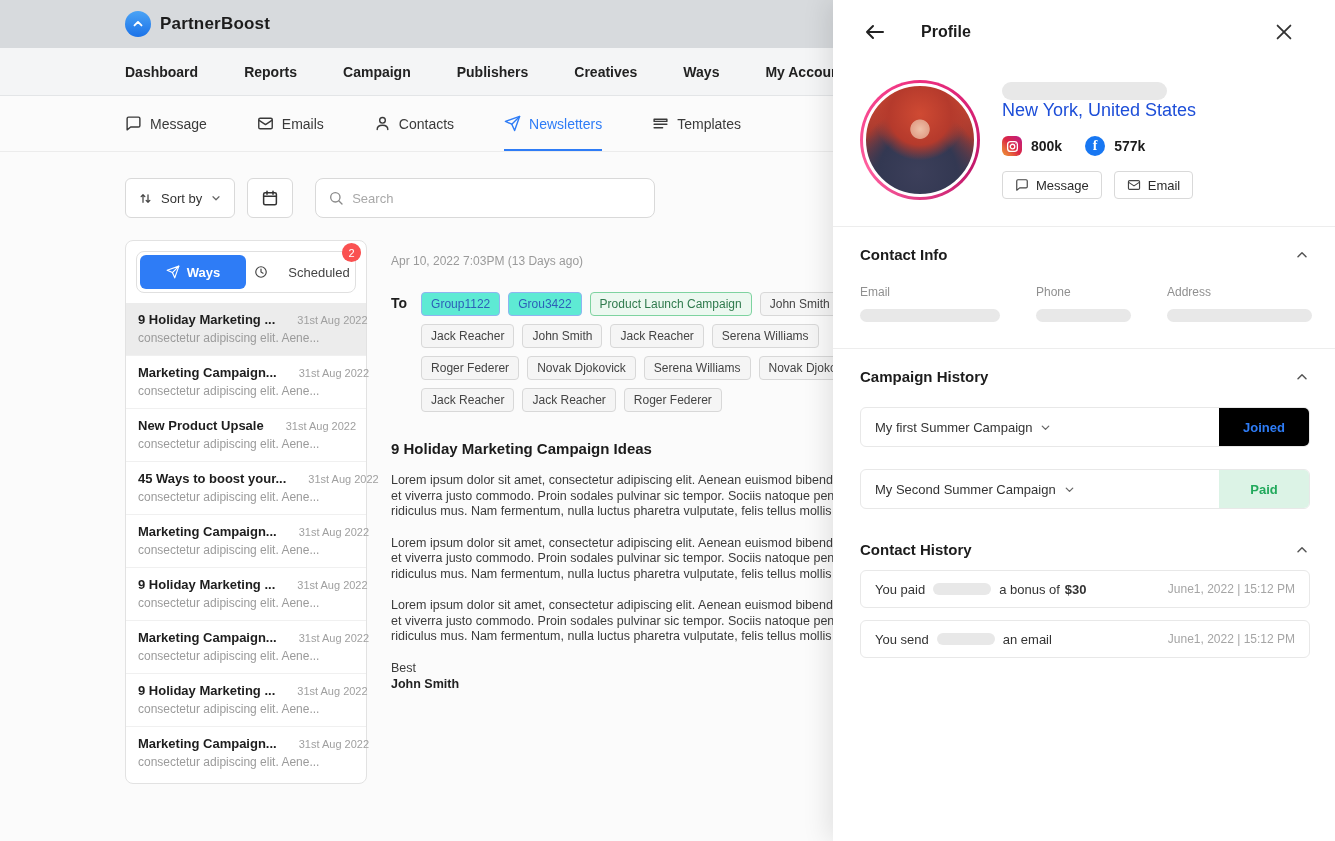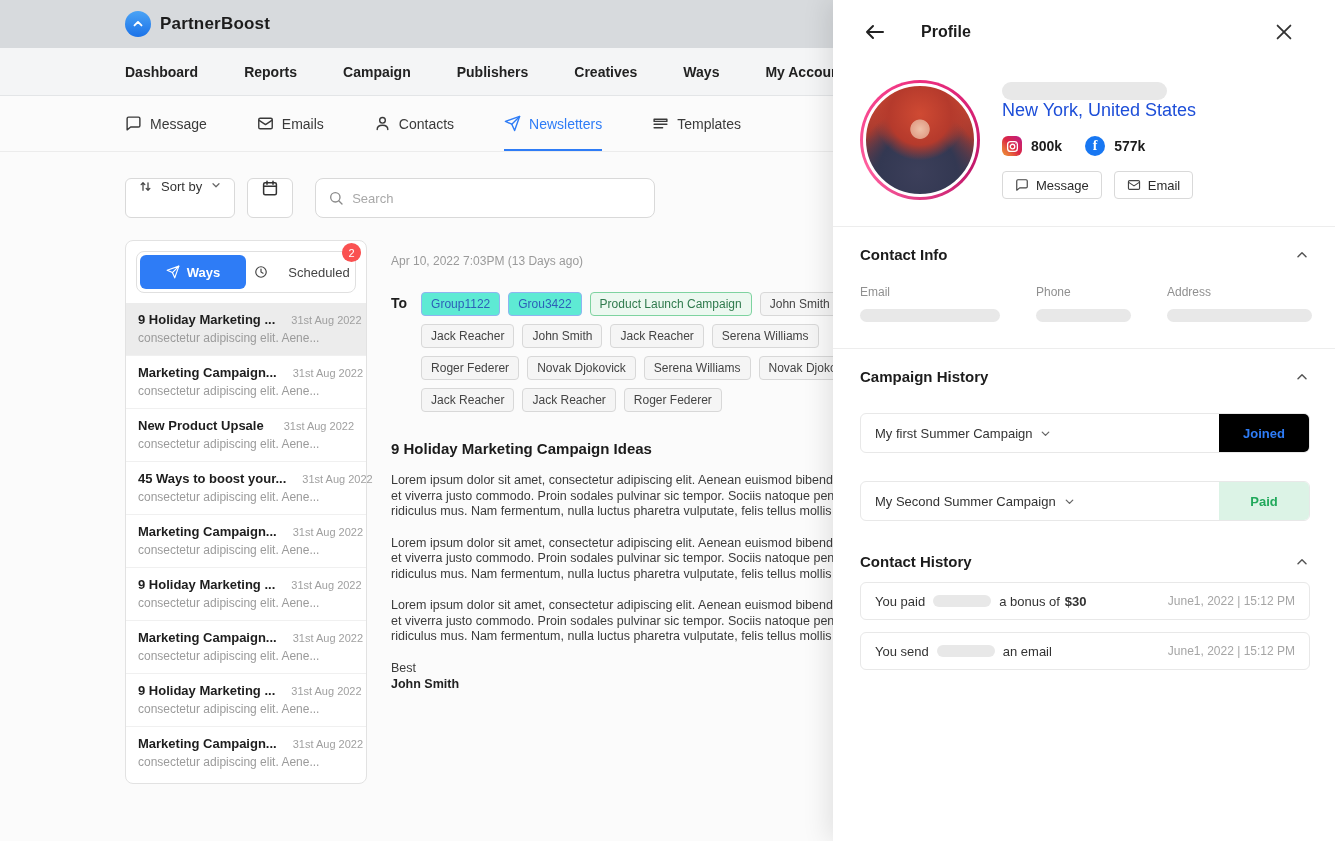--- a/index.html
+++ b/index.html
@@ -17,39 +17,39 @@
 
   
   .subtabs { height:56px; display:flex; align-items:stretch; gap:50px; padding-left:125px; border-bottom:1px solid #ececec; }
   .subtab { display:flex; align-items:center; gap:8px; font-size:14px; color:#3a3a3a; position:relative; cursor:pointer; }
   .subtab svg { width:17px; height:17px; }
   .subtab.active { color:#2e7cf6; }
   .subtab.active::after { content:""; position:absolute; left:0; right:0; bottom:0; height:2px; background:#2e7cf6; }
 
   
   .toolbar { display:flex; gap:12px; margin:26px 0 0 125px; align-items:center; }
-  .sort-btn, .cal-btn { height:40px; background:#fff; border:1px solid #d9d9d9; border-radius:6px; display:flex; align-items:flex-start; gap:8px; padding:0 12px; font-size:13px; color:#333; cursor:pointer; }
+  .sort-btn, .cal-btn { height:40px; background:#fff; border:1px solid #d9d9d9; border-radius:6px; display:flex; align-items:center; gap:8px; padding:0 12px; font-size:13px; color:#333; cursor:pointer; }
   .cal-btn { width:46px; justify-content:center; padding:0; }
   .search-box { width:340px; height:40px; background:#fff; border:1px solid #d9d9d9; border-radius:8px; display:flex; align-items:center; gap:8px; padding:0 12px; margin-left:10px; }
   .search-box input { border:none; outline:none; flex:1; font-size:13px; color:#333; font-family:"Liberation Sans",sans-serif; background:transparent; }
   .search-box input::placeholder { color:#a8a8a8; }
 
   
   .layout { display:flex; align-items:flex-start; gap:24px; padding-left:125px; margin-top:22px; }
 
   
   .list-panel { width:242px; background:#fff; border:1px solid #e2e2e2; border-radius:8px; }
   .seg-wrap { margin:10px; border:1px solid #e0e0e0; border-radius:8px; display:flex; height:42px; position:relative; }
   .seg-sent { flex:1; background:#2e7cf6; color:#fff; border-radius:6px; margin:3px; display:flex; align-items:center; justify-content:center; gap:7px; font-size:13px; font-weight:600; cursor:pointer; }
   .seg-sched { flex:1; display:flex; align-items:center; justify-content:center; gap:20px; font-size:13px; color:#444; cursor:pointer; }
   .seg-badge { position:absolute; top:-9px; right:-6px; width:19px; height:19px; border-radius:50%; background:#fa5151; color:#fff; font-size:11px; display:flex; align-items:center; justify-content:center; }
   .list-items { padding-bottom:4px; }
   .list-item { padding:9px 12px 10px 12px; border-top:1px solid #f0f0f0; cursor:pointer; }
   .list-item.selected { background:#ececec; }
-  .li-row1 { display:flex; justify-content:space-between; align-items:baseline; gap:16px; }
+  .li-row1 { display:flex; justify-content:space-between; align-items:baseline; gap:22px; }
   .li-title { font-size:13px; font-weight:bold; color:#1d1d1d; white-space:nowrap; }
   .li-date { font-size:11px; color:#a0a0a0; white-space:nowrap; }
   .li-preview { font-size:12px; color:#9b9b9b; margin-top:4px; white-space:nowrap; overflow:hidden; }
 
   
   .msg-col { width:640px; overflow:hidden; }
   .msg-time { font-size:12px; color:#9a9a9a; margin:14px 0 24px 0; }
   .to-row { display:flex; gap:14px; }
   .to-label { font-size:14px; font-weight:bold; color:#1d1d1d; padding-top:3px; }
   .chips { display:flex; flex-wrap:wrap; gap:8px; width:500px; }
@@ -95,21 +95,21 @@
   .d-sec-head { display:flex; align-items:center; justify-content:space-between; }
   .d-sec-title { font-size:15px; font-weight:600; color:#1c1c1c; }
   .chev { width:16px; height:16px; color:#555; cursor:pointer; }
 
   .ci-fields { display:flex; margin-top:22px; }
   .ci-col { }
   .ci-label { font-size:12px; color:#909090; }
   .ci-bar { height:13px; border-radius:7px; margin-top:10px; }
   .ci-sep { width:1px; background:#e0e0e0; margin:0 18px; }
 
-  .ch-row { border:1px solid #e8e8e8; border-radius:6px; height:40px; display:flex; align-items:center; padding-left:14px; margin-top:28px; overflow:hidden; background:#fff; }
+  .ch-row { border:1px solid #e8e8e8; border-radius:6px; height:40px; display:flex; align-items:center; padding-left:14px; margin-top:22px; overflow:hidden; background:#fff; }
   .ch-name { font-size:13px; color:#333; display:flex; align-items:center; gap:7px; cursor:pointer; }
   .ch-name svg { width:13px; height:13px; color:#666; }
   .ch-badge { margin-left:auto; height:100%; width:90px; display:flex; align-items:center; justify-content:center; font-size:13px; font-weight:bold; }
   .badge-joined { background:#000000; color:#2e7cf6; }
   .badge-paid { background:#dcf3e6; color:#22a95c; }
 
   .hist-row { border:1px solid #e8e8e8; border-radius:6px; height:38px; display:flex; align-items:center; padding:0 14px; margin-top:12px; font-size:13px; color:#333; background:#fff; }
   .hist-skel { width:58px; height:12px; border-radius:6px; margin:0 8px; }
   .hist-amt { font-weight:bold; margin-left:5px; }
   .hist-time { margin-left:auto; font-size:12px; color:#a5a5a5; }

